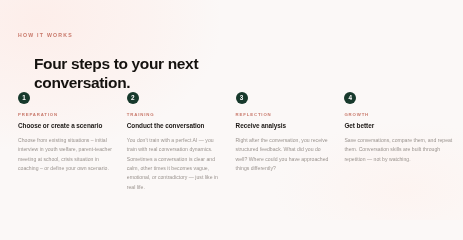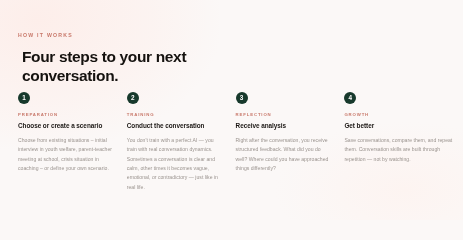--- a/index.html
+++ b/index.html
@@ -52,21 +52,21 @@
     margin: 0 0 9px 0;
     line-height: 1;
   }
 
   .headline {
     font-size: 15.5px;
     line-height: 1.23;
     font-weight: 700;
     color: #15120f;
     letter-spacing: -0.35px;
-    margin: 4px;
+    margin: 16px;
     max-width: 215px;
   }
 
   .steps {
     display: flex;
     position: absolute;
     left: 18px;
     right: 10px;
     top: 92px;
   }

